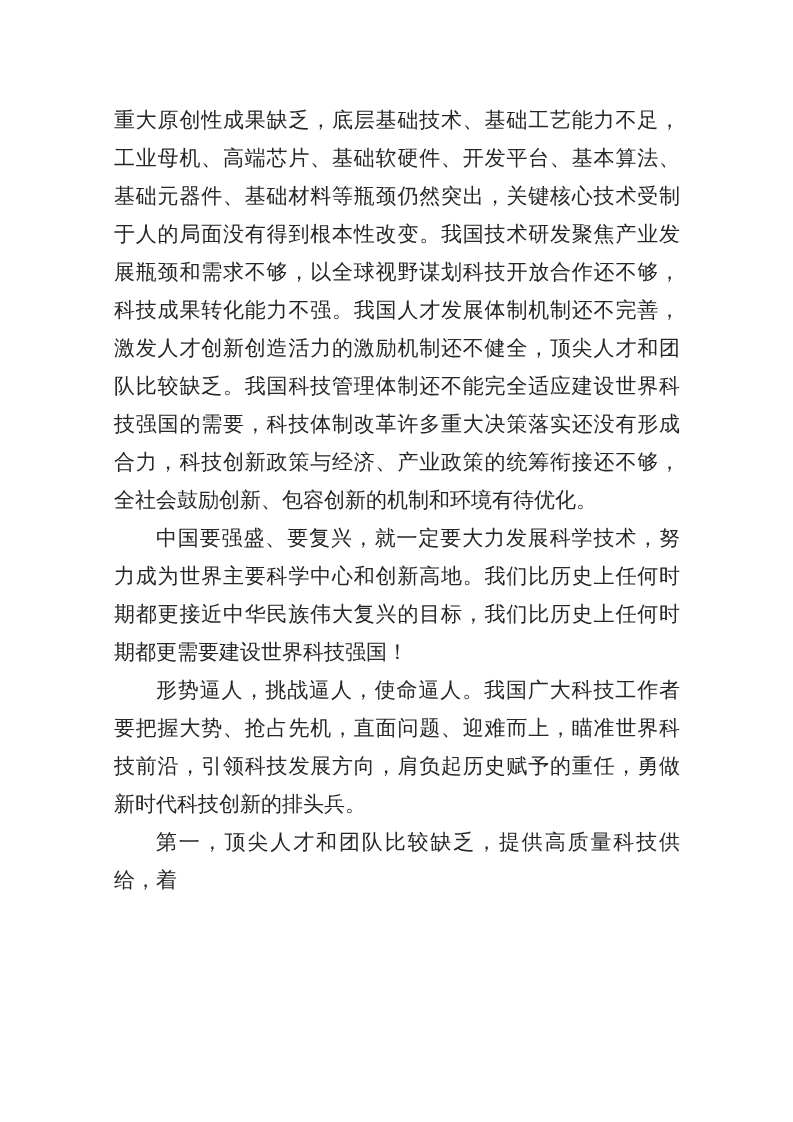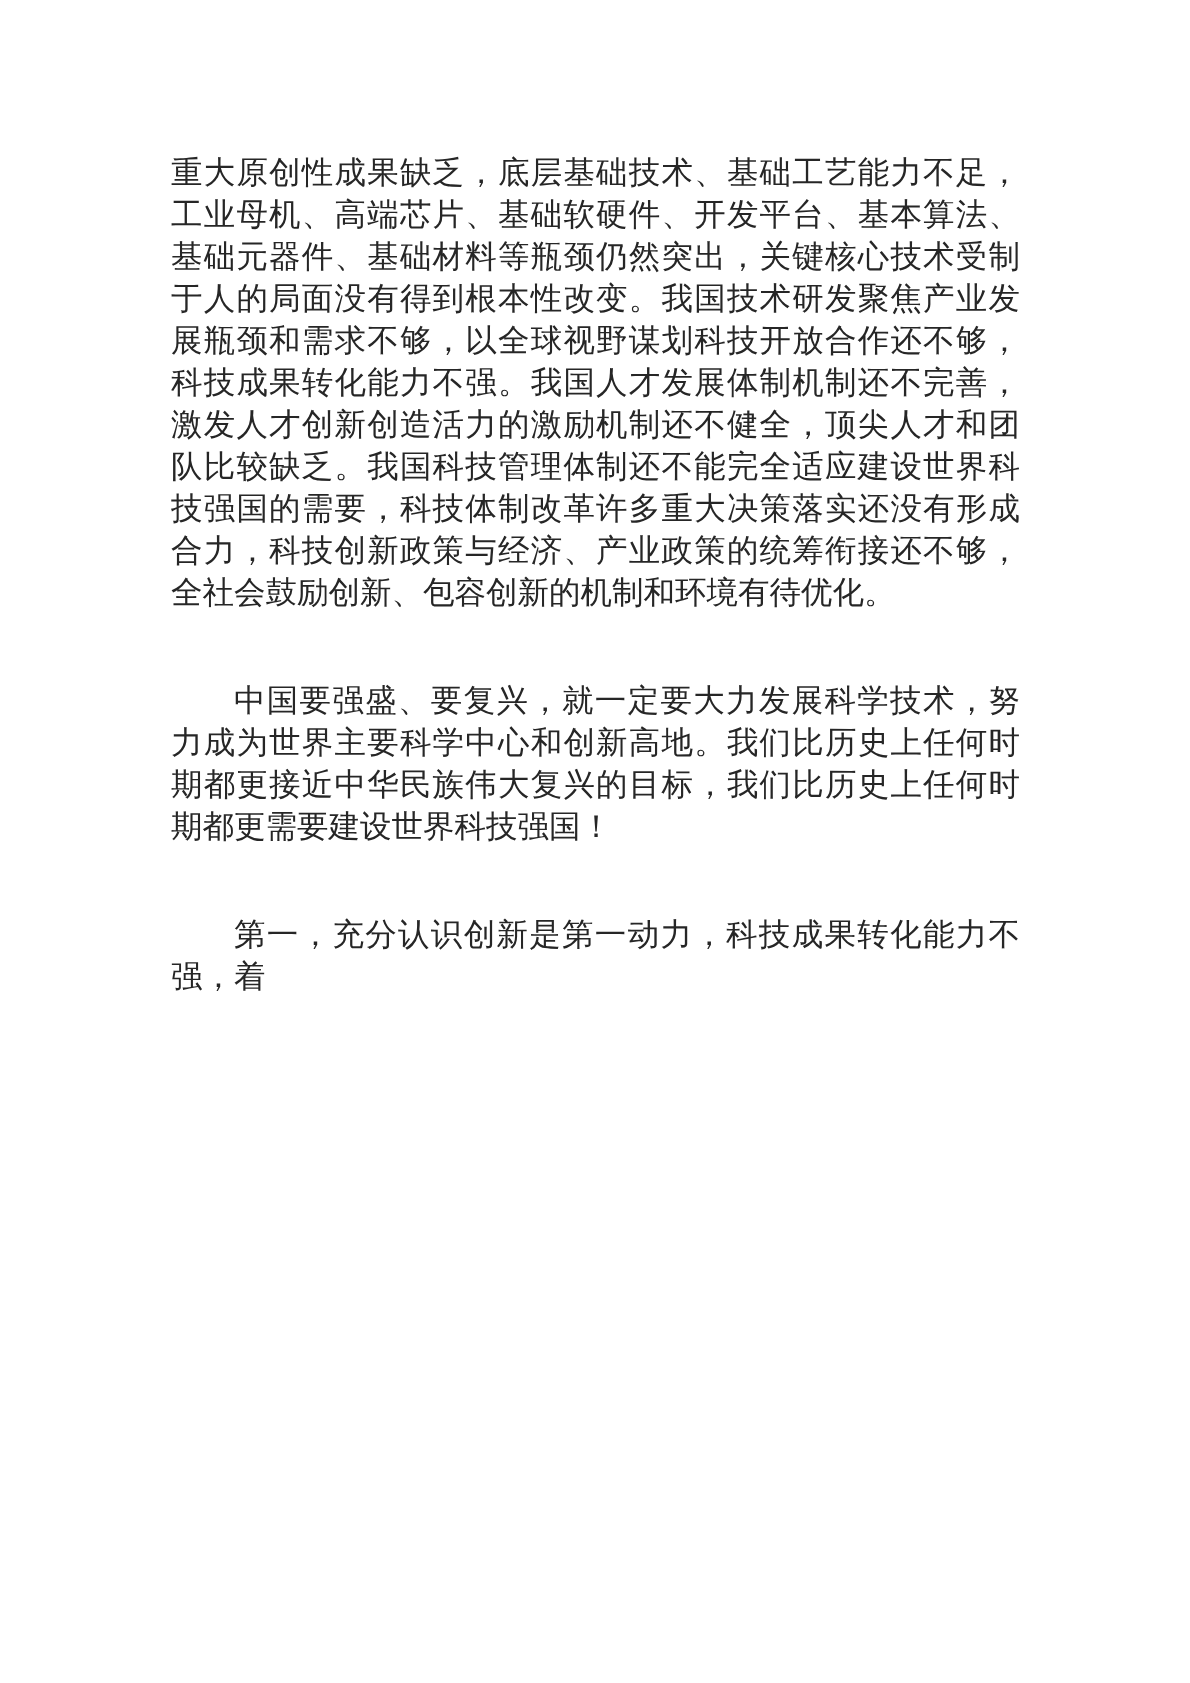--- a/index.html
+++ b/index.html
@@ -14,36 +14,36 @@
     background: #ffffff;
     overflow: hidden;
   }
   .text-block {
     position: absolute;
     left: 114px;
     top: 101px;
     width: 566px;
     font-family: "Liberation Serif", "DejaVu Serif", serif;
     font-size: 21px;
-    line-height: 28px;
+    line-height: 38px;
     color: #262626;
     text-align: justify;
     text-align-last: left;
   }
   .text-block p {
     margin: 0;
     padding: 0;
   }
   .text-block p.indent {
     text-indent: 2em;
-    margin-top: 44px;
   }
 </style>
 </head>
 <body>
 
 <div class="doc-page">
   <div class="text-block">
     <p>重大原创性成果缺乏，底层基础技术、基础工艺能力不足，工业母机、高端芯片、基础软硬件、开发平台、基本算法、基础元器件、基础材料等瓶颈仍然突出，关键核心技术受制于人的局面没有得到根本性改变。我国技术研发聚焦产业发展瓶颈和需求不够，以全球视野谋划科技开放合作还不够，科技成果转化能力不强。我国人才发展体制机制还不完善，激发人才创新创造活力的激励机制还不健全，顶尖人才和团队比较缺乏。我国科技管理体制还不能完全适应建设世界科技强国的需要，科技体制改革许多重大决策落实还没有形成合力，科技创新政策与经济、产业政策的统筹衔接还不够，全社会鼓励创新、包容创新的机制和环境有待优化。</p>
     <p class="indent">中国要强盛、要复兴，就一定要大力发展科学技术，努力成为世界主要科学中心和创新高地。我们比历史上任何时期都更接近中华民族伟大复兴的目标，我们比历史上任何时期都更需要建设世界科技强国！</p>
-    <p class="indent">第一，充分认识创新是第一动力，科技成果转化能力不强，着</p>
+    <p class="indent">形势逼人，挑战逼人，使命逼人。我国广大科技工作者要把握大势、抢占先机，直面问题、迎难而上，瞄准世界科技前沿，引领科技发展方向，肩负起历史赋予的重任，勇做新时代科技创新的排头兵。</p>
+    <p class="indent">第一，顶尖人才和团队比较缺乏，提供高质量科技供给，着</p>
   </div>
 </div>
 
 </body></html>

